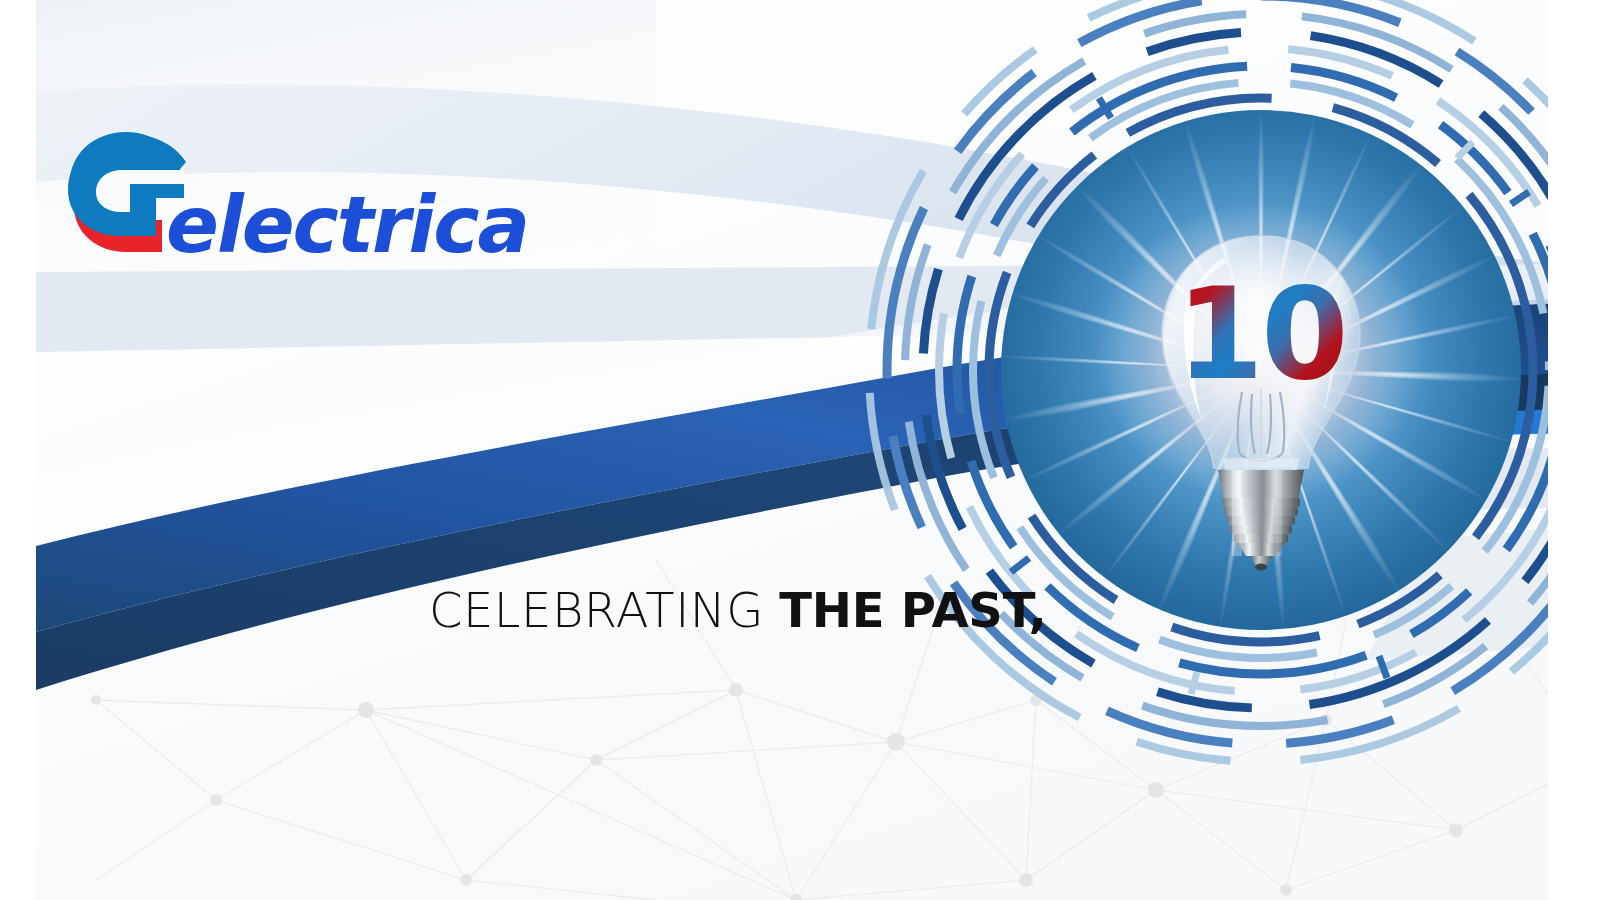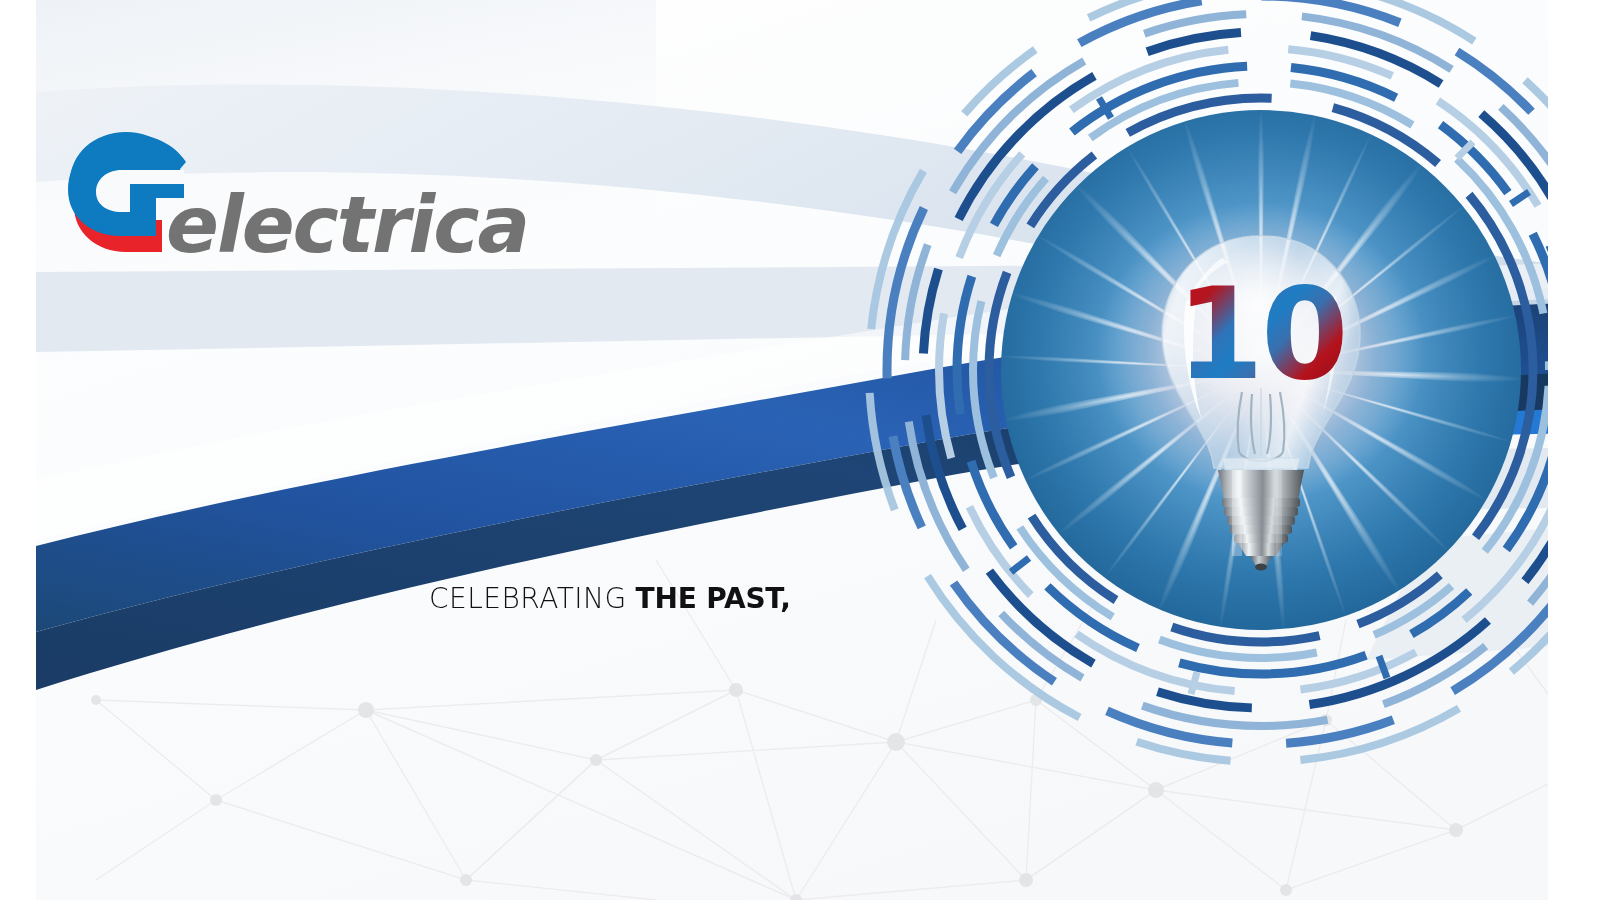--- a/index.html
+++ b/index.html
@@ -41,21 +41,21 @@
 
   
   #tagline {
     position:absolute;
     left:393px; top:582px;
     font-family:"DejaVu Sans", sans-serif;
     color:#111114;
     line-height:1.20;
     white-space:nowrap;
   }
-  #tagline .ln { font-size:28px; }
+  #tagline .ln { font-size:48px; }
   #tagline .light {
     font-weight:300;
     letter-spacing:0.5px;
     font-stretch:condensed;
   }
   #tagline .heavy {
     font-weight:bold;
     letter-spacing:-0.2px;
   }
 </style>
@@ -470,21 +470,21 @@
       <path d="M 12 54 C 12 26 36 4 68 4 C 100 4 124 26 124 54
                C 124 58 124 62 123 66 L 98 66 L 98 104 L 66 104
                C 36 104 12 84 12 54 Z" fill="#0e7ac0"></path>
 
       <path d="M 66 40 L 126 40 L 126 70 L 98 70 L 98 104 L 66 104 Z" fill="none"></path>
       <path d="M 64 42 C 48 42 38 52 38 64 C 38 76 48 84 64 84 L 72 84 L 72 70 L 126 70 L 126 42 Z" fill="#f9fafc"></path>
 
       <path d="M 72 56 L 126 56 L 126 70 L 72 70 Z" fill="#0e7ac0"></path>
       <path d="M 72 70 L 98 70 L 98 104 L 72 104 Z" fill="#0e7ac0"></path>
     </svg>
-    <div id="logo-word" style="color: #737373;">electrica</div>
+    <div id="logo-word" style="color: #1d4ed8;">electrica</div>
   </div>
 
   <div id="tagline" style="color: rgb(17, 17, 20);">
     <div class="ln">
       <span class="light">CELEBRATING</span>
       <span class="heavy">THE PAST,</span>
     </div>
   </div>
 
 </div>

